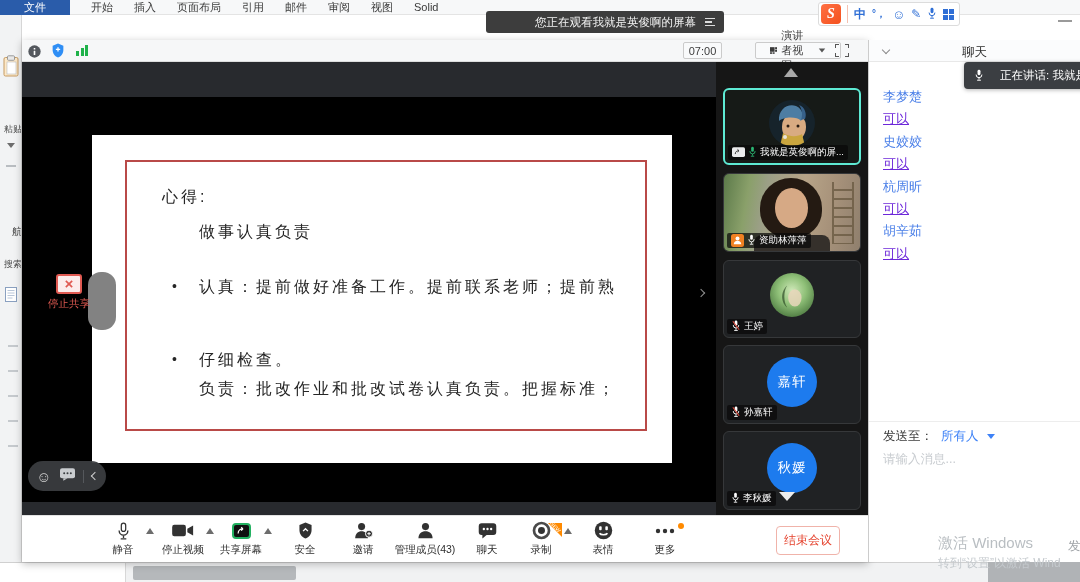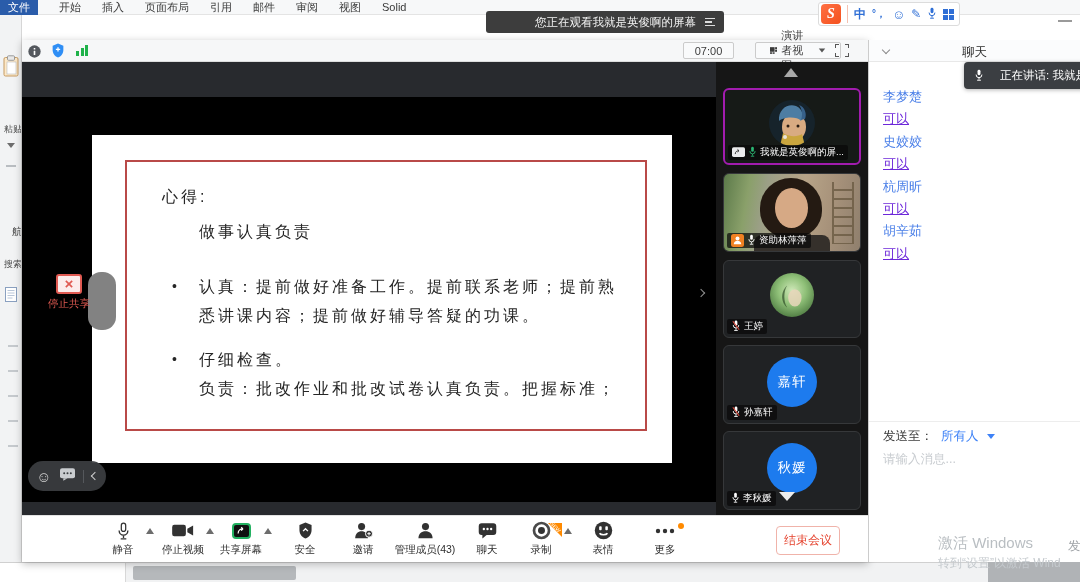--- a/index.html
+++ b/index.html
@@ -3,21 +3,21 @@
 <meta charset="utf-8">
 <style>
   html,body{margin:0;padding:0;background:#fff;}
   *{box-sizing:border-box;font-family:"Liberation Sans","DejaVu Sans",sans-serif;}
   #screen{position:relative;width:1080px;height:582px;overflow:hidden;background:#fff;}
   .abs{position:absolute;}
 
   
   #word-tabrow{left:0;top:0;width:1080px;height:15px;background:#f7f8f9;border-bottom:1px solid #e4e4e4;display:flex;align-items:center;gap:21px;z-index:1;}
   .wtab{font-size:11px;color:#3a3a3a;white-space:nowrap;line-height:15px;}
-  .wtab-file{background:#2a5caa;color:#fff;padding:0 8px;height:15px;}
+  .wtab-file{background:#2a5caa;color:#fff;padding:0 24px;height:15px;}
   #word-sliver{left:0;top:15px;width:22px;height:547px;background:#f2f3f4;border-right:1px solid #d6d6d6;z-index:1;overflow:hidden;}
   .sliver-txt{width:22px;overflow:hidden;direction:rtl;white-space:nowrap;color:#4a4a4a;text-align:right;}
   #word-topwhite{left:22px;top:15px;width:1058px;height:25px;background:#ffffff;z-index:1;}
   #word-bottomstrip{left:0;top:562px;width:1080px;height:20px;background:#f1f2f3;border-top:1px solid #d0d0d0;z-index:1;}
   .tri-down-sm{width:0;height:0;border-left:4px solid transparent;border-right:4px solid transparent;border-top:5px solid #6d6d6d;}
   .tick{position:absolute;left:8px;width:10px;height:2px;background:#c5c9cd;}
 
   
   #notif{left:486px;top:11px;height:22px;background:#3d3d3d;border-radius:3px;display:flex;align-items:center;gap:9px;padding:0 9px;z-index:40;}
   #notif .txt{color:#f2f2f2;font-size:11.5px;white-space:nowrap;margin-left:40px;}
@@ -61,21 +61,21 @@
   #stopshare{left:22px;top:212px;width:50px;display:flex;flex-direction:column;align-items:center;gap:3px;}
   #stopshare .ssicon{width:26px;height:20px;background:#fceceb;border:2px solid #e05a52;border-radius:3px;display:flex;align-items:center;justify-content:center;}
   #stopshare .sslabel{color:#e05a52;font-size:10.5px;white-space:nowrap;}
   #panel-chev{left:676px;top:228px;}
   #emojipill{left:6px;top:399px;width:78px;height:30px;background:rgba(58,61,64,.94);border-radius:16px;display:flex;align-items:center;justify-content:center;gap:8px;}
   #emojipill .pdiv{width:1px;height:13px;background:#55585c;}
   #emojipill .psmile{color:#cfcfcf;font-size:15px;line-height:1;}
 
   #vpanel{left:694px;top:22px;width:152px;height:453px;background:#161616;}
   .vtile{position:absolute;left:7px;width:138px;background:#202224;border:1px solid #36383a;border-radius:6px;overflow:hidden;}
-  .vtile-active{border:2px solid #a21caf;background:#161a17;}
+  .vtile-active{border:2px solid #5eead4;background:#161a17;}
   .vlabel{position:absolute;left:3px;bottom:3px;height:15px;display:flex;align-items:center;gap:3px;background:rgba(8,8,8,.72);border-radius:2px;padding:0 4px;color:#fff;font-size:9.5px;white-space:nowrap;max-width:128px;overflow:hidden;}
   .avatar-center{position:absolute;left:0;right:0;display:flex;justify-content:center;}
   .blue-circle{width:50px;height:50px;border-radius:50%;background:#1d7bee;color:#fff;font-size:13.5px;display:flex;align-items:center;justify-content:center;letter-spacing:1px;}
   .tri-up{width:0;height:0;border-left:7px solid transparent;border-right:7px solid transparent;border-bottom:9px solid #a8a8a8;}
   .tri-dn{width:0;height:0;border-left:8px solid transparent;border-right:8px solid transparent;border-top:9px solid #ececec;}
   .badge-orange{width:13px;height:13px;background:#ef8122;border-radius:2.5px;display:flex;align-items:center;justify-content:center;}
   
   .photo{position:absolute;inset:0;background:linear-gradient(100deg,#5c7a4a 0%,#8aa06a 18%,#9b9f86 30%,#b7a488 55%,#a8937b 75%,#8f7f6d 100%);}
   .photo .hair{position:absolute;left:36px;top:4px;width:62px;height:60px;background:#241a12;border-radius:50% 50% 45% 45%;}
   .photo .face{position:absolute;left:51px;top:14px;width:33px;height:40px;background:#d6a985;border-radius:50%;}
@@ -214,21 +214,21 @@
         <svg width="14" height="15" viewBox="0 0 24 28">
             <path d="M12 1L22 5v8c0 7-4.5 12-10 14C6.5 25 2 20 2 13V5z" fill="#2f8ef5"></path>
             <path d="M12 8v8M8 12h8" stroke="#fff" stroke-width="2.4"></path>
           </svg>
       </span>
       <span class="sigbars" style="left:54px;top:5px;">
         <i style="height:5px;"></i>
           <i style="height:8px;"></i>
           <i style="height:11px;"></i>
       </span>
-      <span class="tb-box" style="left:661px;width:51px;">07:00</span>
+      <span class="tb-box" style="left:661px;width:39px;">07:00</span>
       <span class="tb-box" style="left:733px;width:86px;padding:0 14px;">
         <svg width="12" height="11" viewBox="0 0 14 13">
             <rect width="9" height="9" fill="#3a3a3a"></rect>
             <rect x="10" width="4" height="4" fill="#3a3a3a"></rect>
             <rect x="10" y="5" width="4" height="4" fill="#3a3a3a"></rect>
             <rect y="10" width="4" height="3" fill="#3a3a3a"></rect>
             <rect x="5" y="10" width="4" height="3" fill="#3a3a3a"></rect>
           </svg>
         <span>演讲者视图</span>
         <span class="tri-down-sm" style="border-top-color:#555;transform:scale(.8);"></span>
@@ -245,21 +245,20 @@
       <div id="shareblack" class="abs"></div>
 
       <div id="slide" class="abs">
         <div id="redbox" class="abs">
           <div class="stext" style="left:35px;top:25px;">心得:</div>
           <div class="stext" style="left:72px;top:60px;">做事认真负责</div>
           <div class="sbullet" style="left:45px;top:110px;">
             <span class="bdot"></span>
             <span class="stext" style="position:static;">
               <span class="sline">认真：提前做好准备工作。提前联系老师；提前熟</span>
-              <span class="sline">悉讲课内容；提前做好辅导答疑的功课。</span>
             </span>
           </div>
           <div class="sbullet" style="left:45px;top:183px;">
             <span class="bdot"></span>
             <span class="stext" style="position:static;">
               <span class="sline">仔细检查。</span>
               <span class="sline">负责：批改作业和批改试卷认真负责。把握标准；</span>
             </span>
           </div>
         </div>

